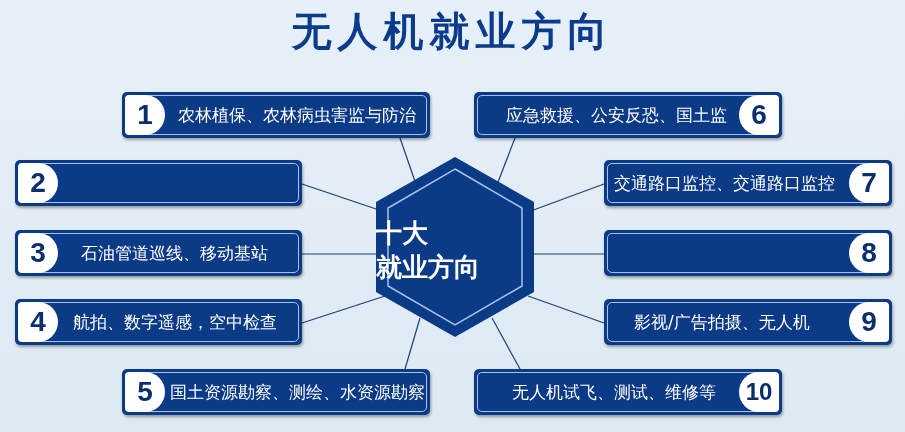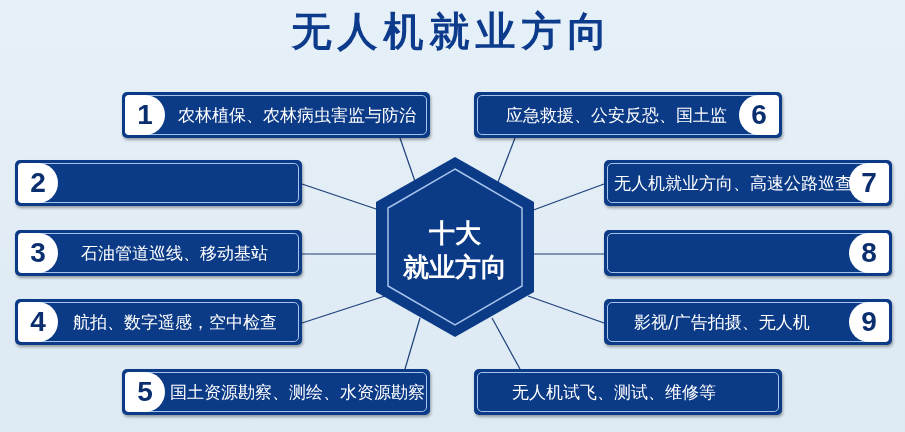--- a/index.html
+++ b/index.html
@@ -6,21 +6,21 @@
   body{width:905px;height:432px;overflow:hidden;background:linear-gradient(180deg,#e6f0f8 0%,#dde9f3 100%);position:relative;font-family:"DejaVu Sans","Liberation Sans",sans-serif;}
   .title{position:absolute;left:0;width:905px;top:4px;text-align:center;font-size:40px;font-weight:bold;color:#0c3b8c;letter-spacing:6px;box-sizing:border-box;}
   svg.lines{position:absolute;left:0;top:0;}
   .box{position:absolute;height:46px;background:#0b3a86;border-radius:5px;box-shadow:1px 2px 3px rgba(0,0,0,0.35);}
   .box .inner{position:absolute;left:3px;right:3px;top:3px;bottom:3px;border:1.5px solid #a7c3ec;border-radius:5px;}
   .box .label{position:absolute;top:0;height:42px;line-height:46px;color:#fff;font-size:17px;white-space:nowrap;}
   .box .num{position:absolute;top:3px;width:40px;height:40px;background:#fff;color:#0b2f6e;font-size:28px;font-weight:bold;line-height:40px;text-align:center;font-family:"Liberation Sans",sans-serif;}
   .box.left .num{left:3px;border-radius:4px 50% 50% 4px / 4px 50% 50% 4px;}
   .box.right .num{right:3px;border-radius:50% 4px 4px 50% / 50% 4px 4px 50%;}
   .hex-wrap{position:absolute;left:376px;top:157px;width:158px;height:180px;}
-  .hex-text{position:absolute;left:0;width:158px;text-align:center;color:#fff;font-weight:bold;font-size:26px;line-height:32px;}
+  .hex-text{position:absolute;left:0;width:158px;color:#fff;font-weight:bold;font-size:26px;line-height:32px;}
 </style>
 </head>
 <body>
 
 <div class="title">无人机就业方向</div>
 
 <svg class="lines" width="905" height="432">
   <g stroke="#1c3f7a" stroke-width="1.2" fill="none">
     <line x1="400" y1="138" x2="418" y2="190"></line>
     <line x1="302" y1="184" x2="385" y2="212"></line>
@@ -70,27 +70,28 @@
 </div>
 
 <div class="box right" style="left:474px;top:92px;width:308px">
   <div class="inner"></div>
   <div class="num">6</div>
   <div class="label" style="left:32px">应急救援、公安反恐、国土监</div>
 </div>
 <div class="box right" style="left:604px;top:160px;width:288px">
   <div class="inner"></div>
   <div class="num">7</div>
-  <div class="label" style="left:10px">无人机就业方向、高速公路巡查</div>
+  <div class="label" style="left:10px">交通路口监控、交通路口监控</div>
 </div>
 <div class="box right" style="left:604px;top:230px;width:288px">
   <div class="inner"></div>
   <div class="num">8</div>
 </div>
 <div class="box right" style="left:604px;top:299px;width:288px">
   <div class="inner"></div>
   <div class="num">9</div>
   <div class="label" style="left:30px">影视/广告拍摄、无人机</div>
 </div>
 <div class="box right" style="left:474px;top:369px;width:308px">
   <div class="inner"></div>
+  <div class="num" style="font-size:24px">10</div>
   <div class="label" style="left:38px">无人机试飞、测试、维修等</div>
 </div>
 
 </body></html>

